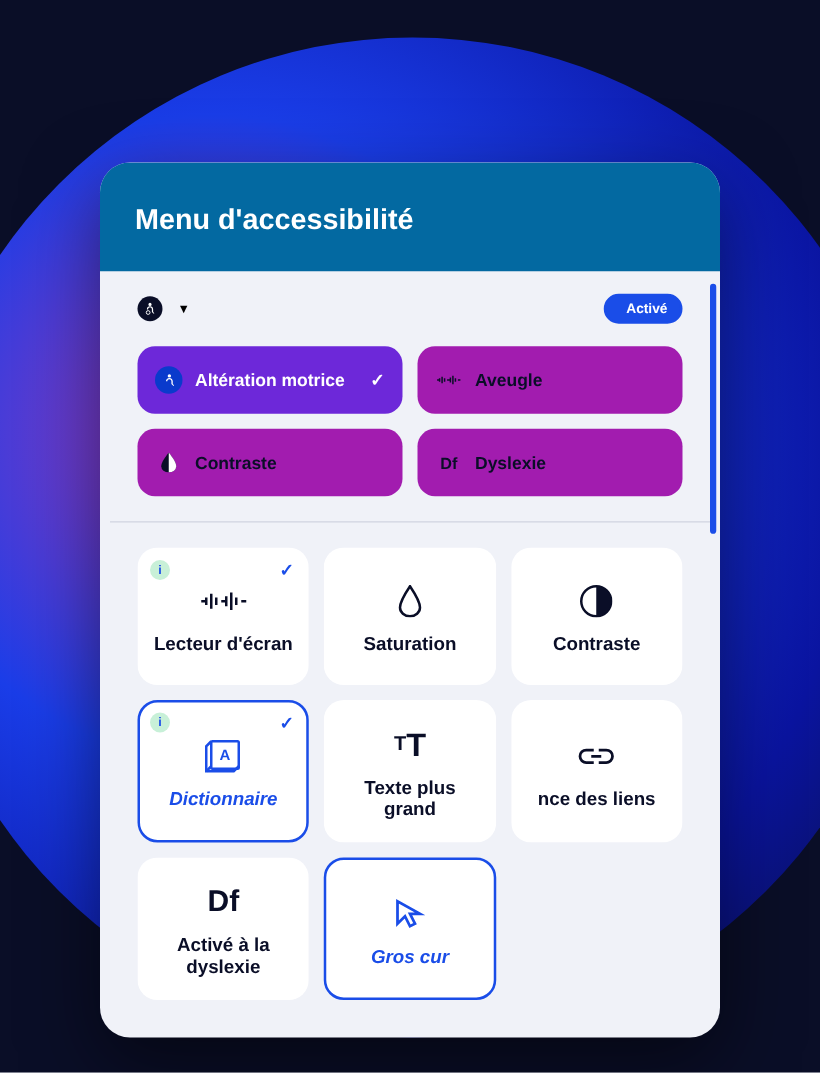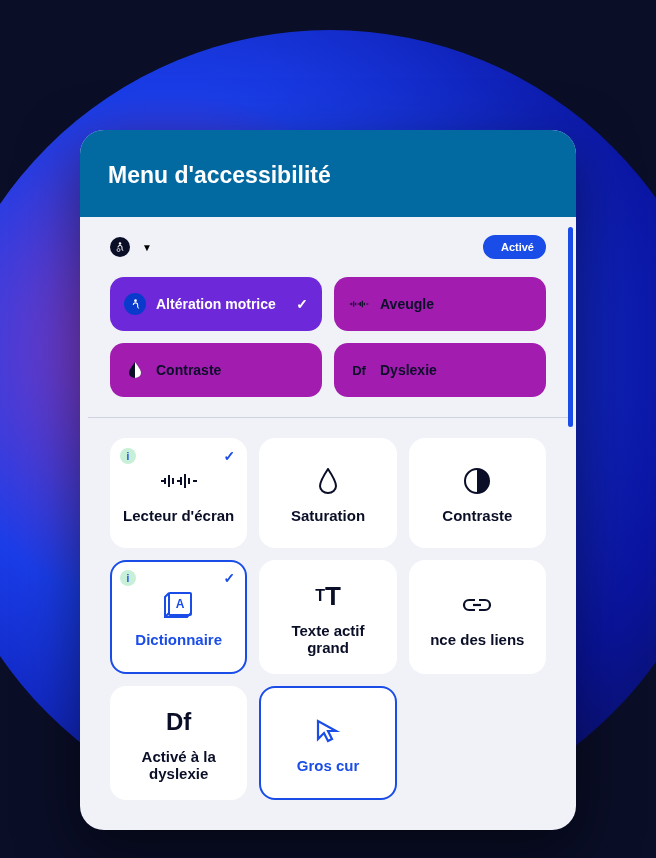--- a/index.html
+++ b/index.html
@@ -24,21 +24,21 @@
     .pill.active { background: #6d28d9; color: #fff; }
     .pill-icon { width: 22px; height: 22px; display: flex; align-items: center; justify-content: center; font-size: 14px; }
     .pill.active .pill-icon { background: #0a3acc; border-radius: 50%; }
     .check-icon { margin-left: auto; }
     .cards-grid { display: grid; grid-template-columns: repeat(3, 1fr); gap: 12px; padding: 20px 22px 10px; margin: 0 8px; }
     .card { background: #fff; border-radius: 16px; padding: 18px 8px 16px; display: flex; flex-direction: column; align-items: center; justify-content: center; gap: 10px; cursor: pointer; position: relative; min-height: 110px; border: 2.5px solid transparent; }
     .card.selected { border: 2.5px solid #1a4de8; }
     .card-icon { height: 32px; display: flex; align-items: center; justify-content: center; font-size: 24px; color: #0a0e27; }
     .card.selected .card-icon { color: #1a4de8; }
     .card-label { font-size: 15px; font-weight: 700; text-align: center; color: #0a0e27; }
-    .card.selected .card-label { color: #1a4de8; }
+    .card.selected .card-label { color: #1a4de8; font-style: italic; }
     .info-badge { position: absolute; top: 8px; left: 8px; width: 16px; height: 16px; border-radius: 50%; background: #c8f0d8; color: #1a4de8; font-size: 10px; font-weight: 700; display: flex; align-items: center; justify-content: center; }
     .check-badge { position: absolute; top: 8px; right: 10px; color: #1a4de8; font-size: 14px; font-weight: 700; }
     .caret-down { font-size: 10px; margin-left: 2px; }
   </style>
 </head>
 <body>
 
 <div class="bg-circle"></div>
 
 <div class="panel">
@@ -139,21 +139,21 @@
               <text x="17" y="17" font-size="12" fill="#1a4de8" stroke="none" text-anchor="middle" font-weight="700">A</text>
             </svg>
         </div>
         <div class="card-label">Dictionnaire</div>
       </div>
       <div class="card">
         <div class="card-icon" style="font-family:serif;">
           <span style="font-size:16px;font-weight:700;">T</span>
             <span style="font-size:26px;font-weight:700;">T</span>
         </div>
-        <div class="card-label">Texte actif grand</div>
+        <div class="card-label">Texte plus grand</div>
       </div>
       <div class="card">
         <div class="card-icon">
           <svg width="32" height="16" viewBox="0 0 32 16" fill="none" stroke="#0a0e27" stroke-width="2.2">
               <path d="M12 8 L20 8"></path>
               <path d="M14 3 L8 3 A5 5 0 0 0 8 13 L14 13"></path>
               <path d="M18 3 L24 3 A5 5 0 0 1 24 13 L18 13"></path>
             </svg>
         </div>
         <div class="card-label">nce des liens</div>

